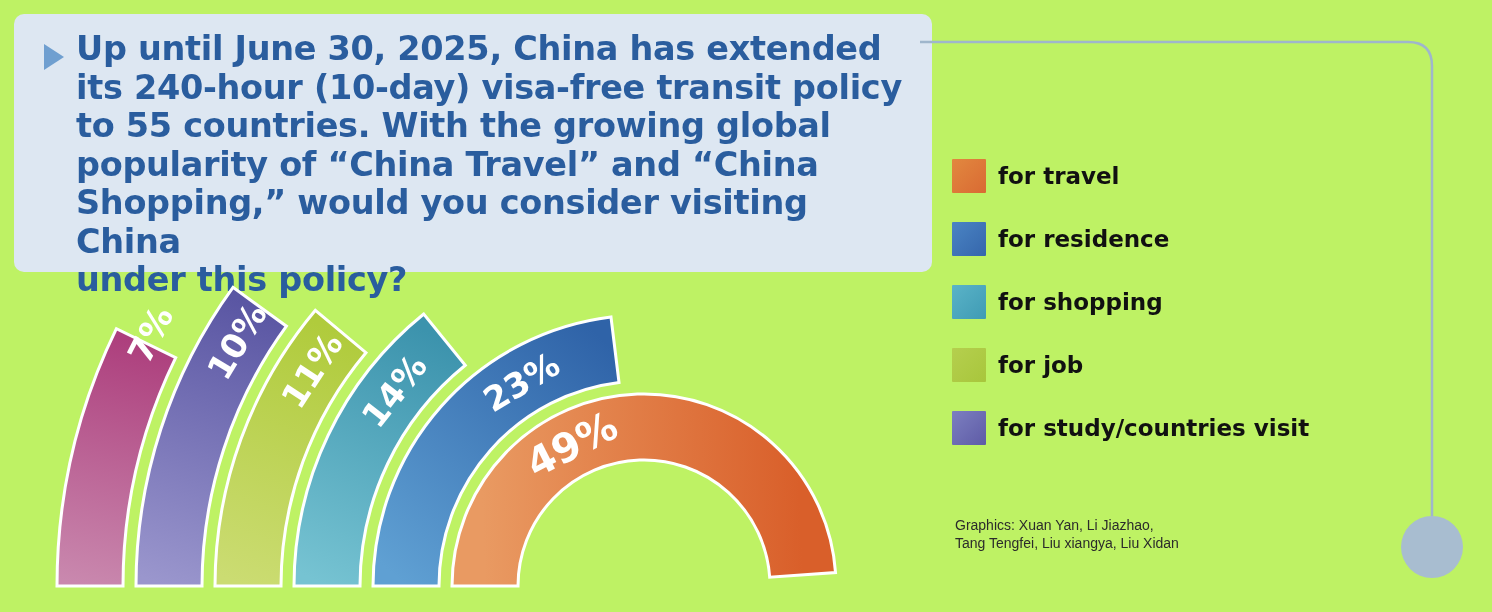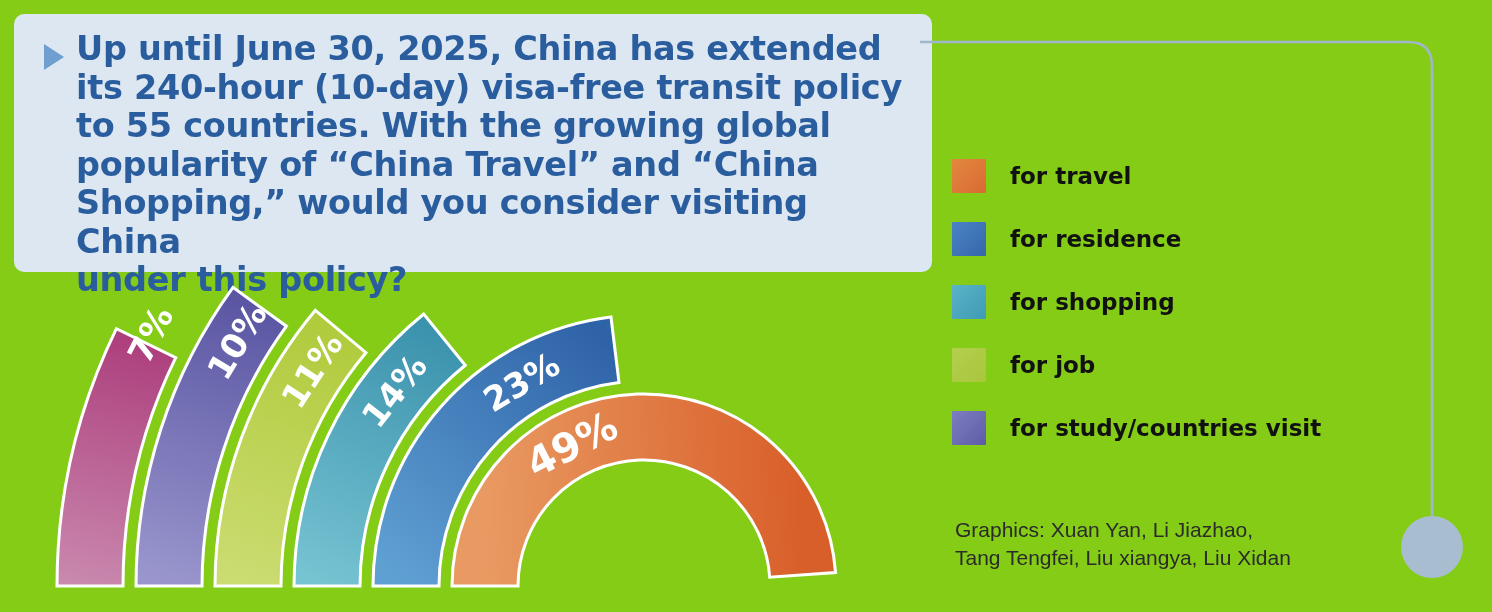--- a/index.html
+++ b/index.html
@@ -8,21 +8,21 @@
     padding: 0;
     background: #ffffff;
   }
   body {
     font-family: "Liberation Sans", sans-serif;
   }
   #page {
     position: relative;
     width: 1492px;
     height: 612px;
-    background: #84cc16;
+    background: #bef264;
     overflow: hidden;
   }
 
   
   #callout {
     position: absolute;
     left: 14px;
     top: 14px;
     width: 918px;
     height: 258px;
@@ -85,36 +85,36 @@
     align-items: center;
     height: 63px;
   }
   .legend-swatch {
     width: 34px;
     height: 34px;
     flex: 0 0 auto;
     border-radius: 1px;
   }
   .legend-label {
-    margin-left: 24px;
+    margin-left: 12px;
     font-family: "DejaVu Sans", sans-serif;
     font-weight: bold;
     font-size: 23px;
     color: #111111;
     white-space: nowrap;
   }
 
   
   #credits {
     position: absolute;
     left: 955px;
     top: 516px;
     width: 430px;
     font-family: "Liberation Sans", sans-serif;
-    font-size: 21px;
+    font-size: 14px;
     line-height: 1.32;
     color: #2b2b2b;
     white-space: pre-line;
   }
 </style>
 </head>
 <body>
 
 <div id="page">
 

